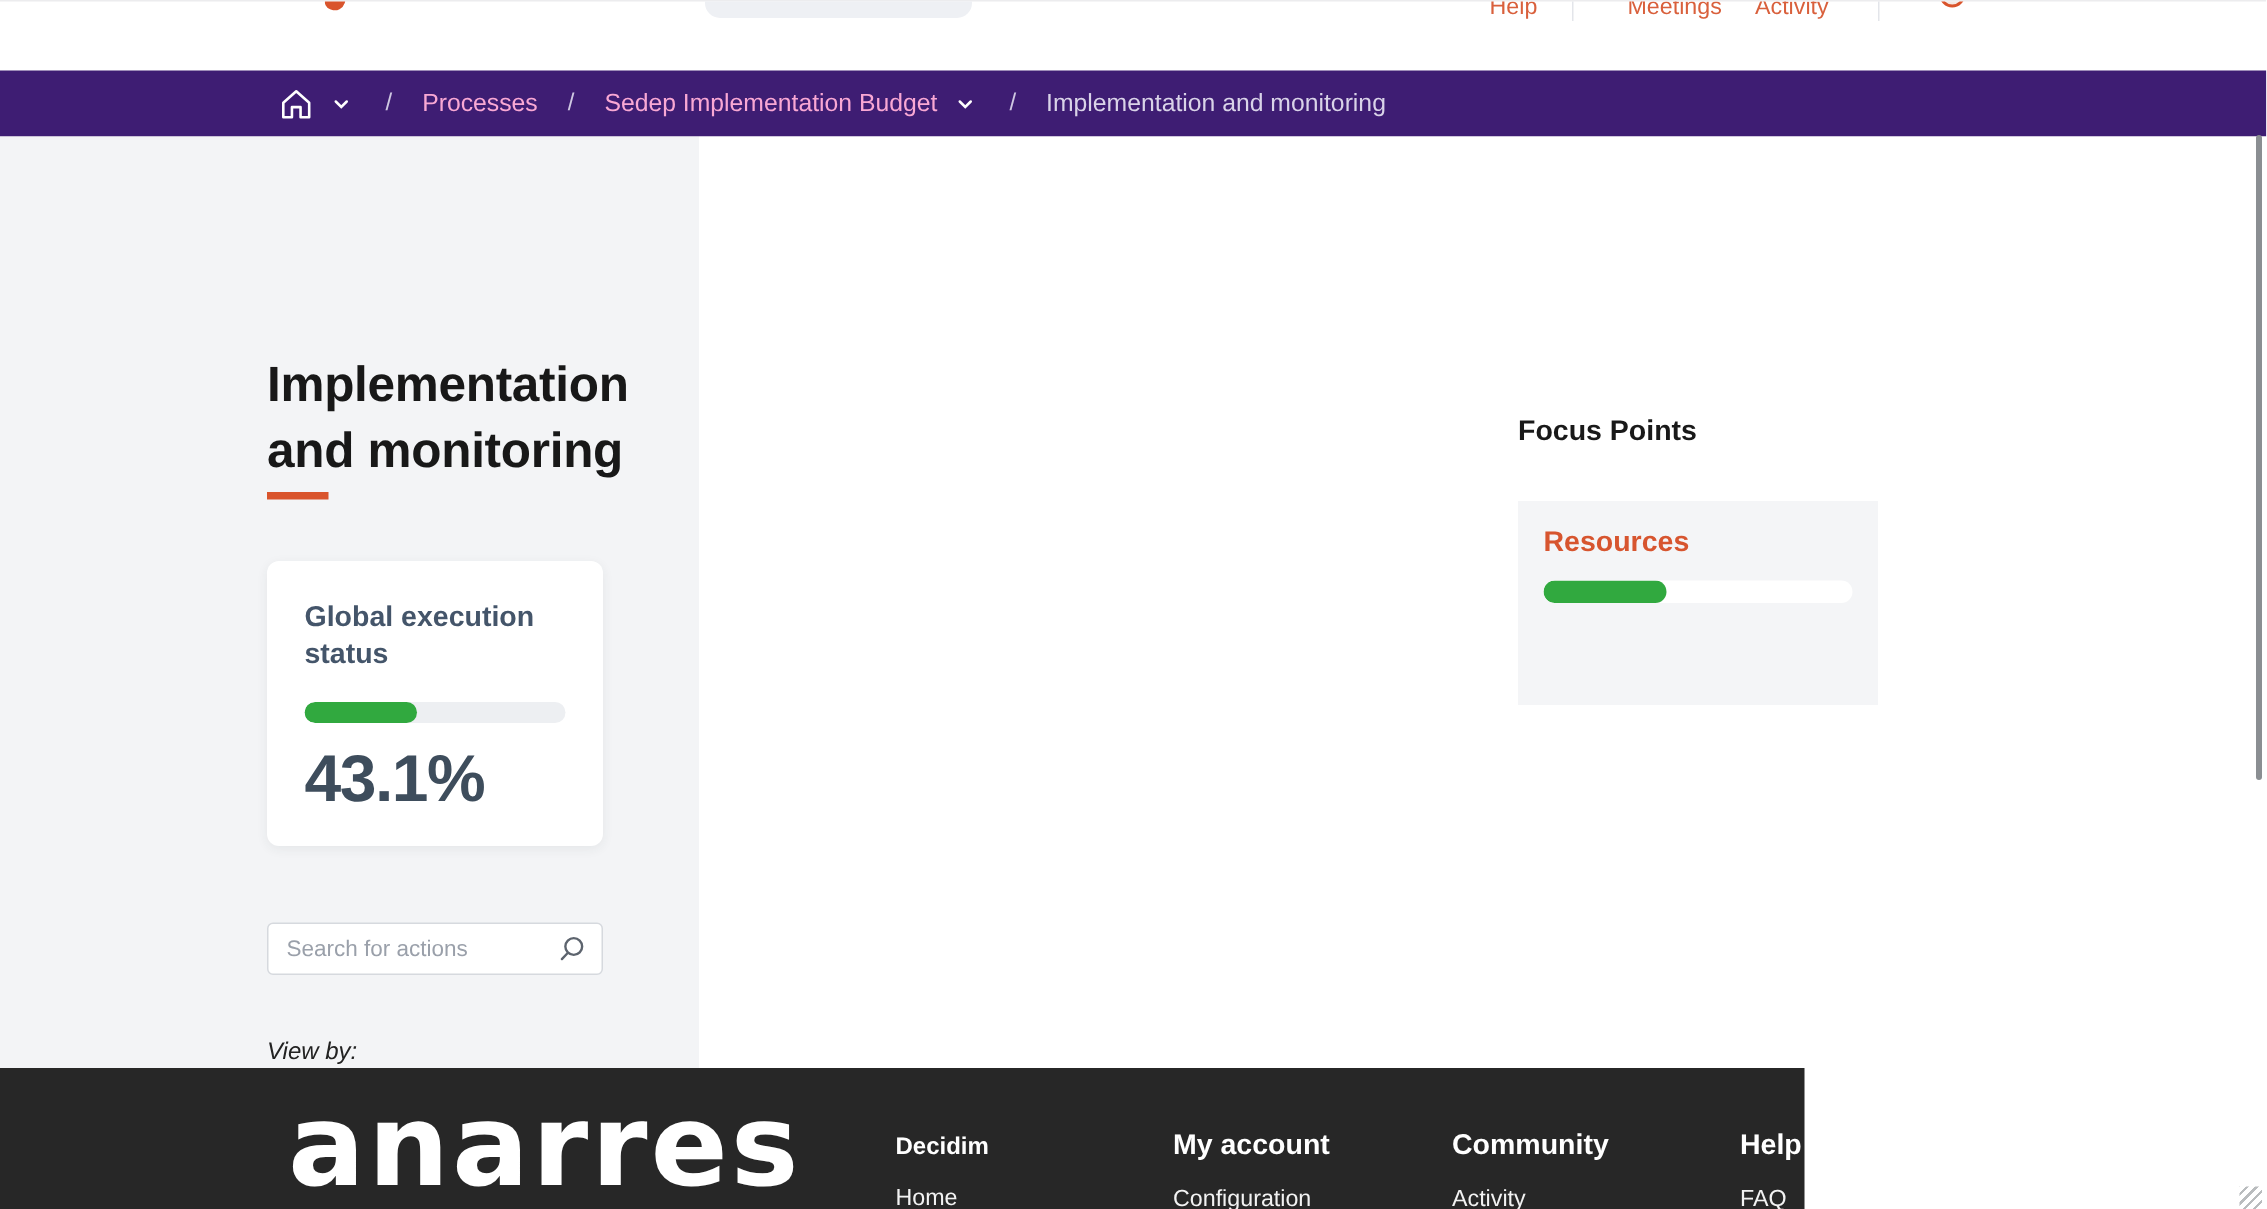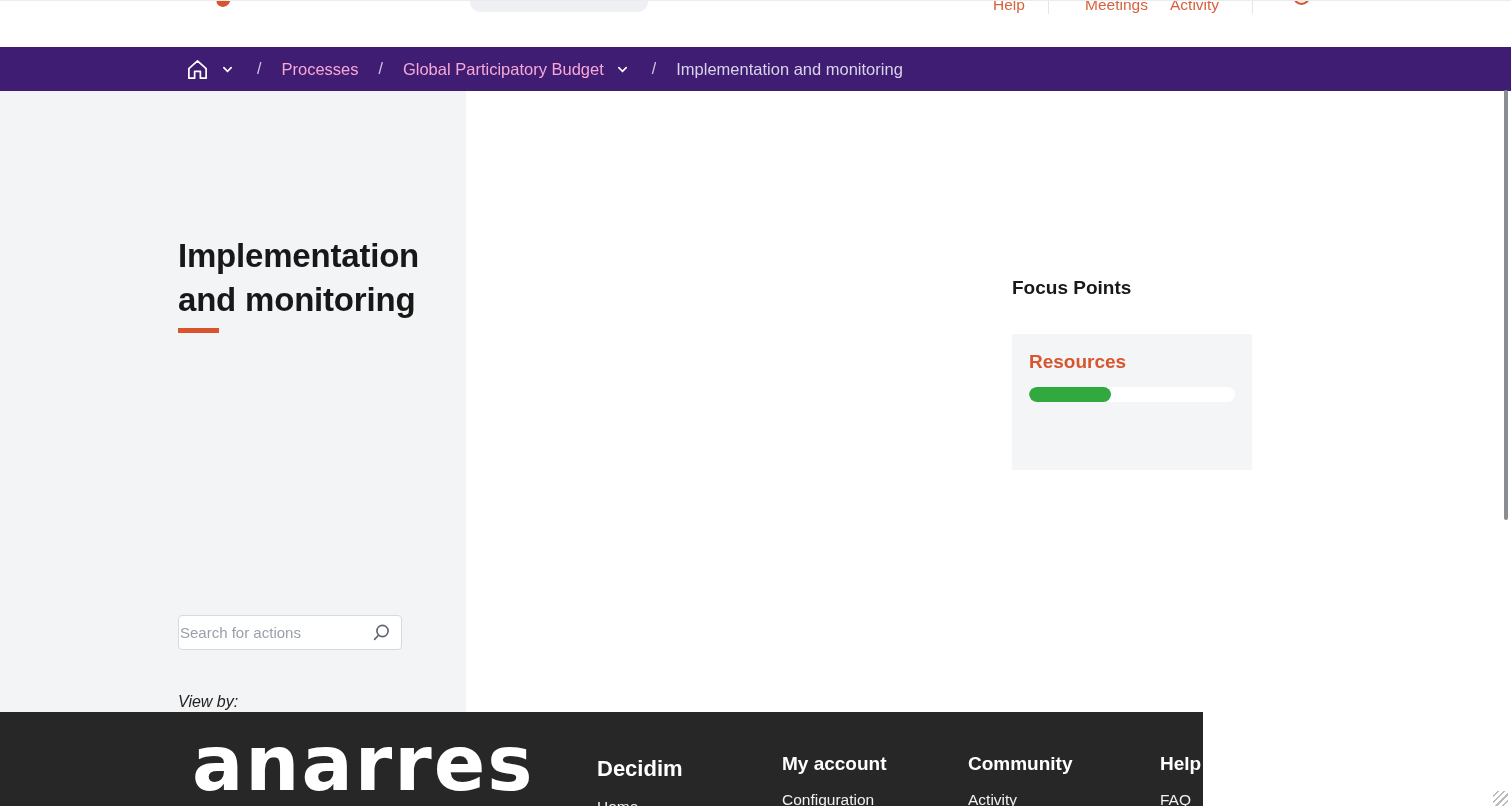--- a/index.html
+++ b/index.html
@@ -31,21 +31,21 @@
 
   
   .side-title { position:absolute; left:178px; top:143px; width:290px; font-size:33px; line-height:44px; font-weight:bold; color:#181818; letter-spacing:-0.2px; }
   .title-bar { position:absolute; left:178px; top:237px; width:41px; height:5px; background:#d9542c; }
   .status-card { position:absolute; left:178px; top:283px; width:224px; height:190px; background:#fff; border-radius:8px; box-shadow:0 2px 8px rgba(40,50,60,0.07); padding:25px; }
   .status-title { font-size:19px; font-weight:bold; color:#44556a; line-height:25px; }
   .progress { height:14px; border-radius:7px; background:#edeff2; margin-top:19px; overflow:hidden; }
   .progress .fill { height:100%; background:#31a93f; border-radius:7px; }
   .status-big { margin-top:13px; font-size:44px; font-weight:bold; color:#3e4d5c; letter-spacing:-1px; }
 
-  .side-search { position:absolute; left:178px; top:524px; width:224px; height:35px; background:#fff; border:1px solid #d6d9de; border-radius:4px; display:flex; align-items:center; padding:0 11px 0 1px; }
+  .side-search { position:absolute; left:178px; top:524px; width:224px; height:35px; background:#fff; border:1px solid #d6d9de; border-radius:4px; display:flex; align-items:center; padding:0 11px 0 12px; }
   .side-search input { flex:1; border:none; outline:none; background:transparent; font-size:15px; color:#333; font-family:inherit; min-width:0; }
   .side-search input::placeholder { color:#9aa0aa; }
   .view-by { position:absolute; left:178px; top:602px; font-size:16px; color:#222;font-style:italic; }
   .view-btn { position:absolute; left:178px; top:637px; height:28px; padding:0 17px; background:#cd4f2e; border:none; border-radius:4px; color:#fff; font-size:15px; font-weight:bold; font-family:inherit; line-height:28px; cursor:pointer; }
 
   
   .main-heading { position:absolute; left:546px; top:186px; font-size:19px; font-weight:bold; color:#191919; }
   .cards { position:absolute; left:546px; top:243px; display:flex; gap:26px; }
   .fp-card { width:240px; height:136px; background:#f4f5f7; padding:17px 17px 15px; }
   .fp-title { font-size:19px; font-weight:bold; color:#d7552f; cursor:pointer; }
@@ -54,21 +54,21 @@
   .fp-bottom { display:flex; justify-content:space-between; align-items:flex-end; margin-top:9px; }
   .fp-percent { font-size:38px; font-weight:bold; color:#3e4d5c; line-height:1; letter-spacing:-1px; }
   .fp-results { font-size:14px; color:#6f7780; padding-bottom:3px; }
 
   
   .footer { position:absolute; top:712px; left:0; width:1203px; height:94px; background:#272727; color:#fff; }
   .foot-logo { position:absolute; left:192px; top:-4px; height:110px; display:flex; align-items:center; font-size:76px; font-weight:bold; letter-spacing:2px; color:#fff; font-family:"DejaVu Sans",sans-serif; cursor:pointer; }
   .foot-col { position:absolute; top:41px; }
   .fc-0 { left:597px; } .fc-1 { left:782px; } .fc-2 { left:968px; } .fc-3 { left:1160px; }
   .foot-head { font-size:19px; font-weight:bold; color:#fff; }
-  .fc-0 .foot-head { font-size:22px; padding-top:3px; }
+  .fc-0 .foot-head { font-size:16px; padding-top:3px; }
   .foot-link { margin-top:16px; font-size:15.5px; color:#f2f2f2; cursor:pointer; }
   .scroll-thumb { position:absolute; left:1504px; top:90px; width:4px; height:430px; background:#8a8e92; border-radius:2px; }
   .resize-grip { position:absolute; left:1493px; top:791px; width:15px; height:15px; background:repeating-linear-gradient(135deg, transparent 0 3px, #b9bcbe 3px 4.5px); }
 
   svg { display:block; }
 </style>
 </head>
 <body>
 
 <div class="page">
@@ -91,34 +91,41 @@
       </svg>
     </span>
     <span class="bc-chevron">
       <svg width="11" height="11" viewBox="0 0 12 12" fill="none" stroke="#ffffff" stroke-width="1.8" stroke-linecap="round">
         <polyline points="2,4 6,8 10,4"></polyline>
       </svg>
     </span>
     <span class="bc-sep">/</span>
     <span class="bc-link">Processes</span>
     <span class="bc-sep">/</span>
-    <span class="bc-link">Global Participatory Budget</span>
+    <span class="bc-link">Sedep Implementation Budget</span>
     <span class="bc-chevron">
       <svg width="11" height="11" viewBox="0 0 12 12" fill="none" stroke="#ffffff" stroke-width="1.8" stroke-linecap="round">
         <polyline points="2,4 6,8 10,4"></polyline>
       </svg>
     </span>
     <span class="bc-sep">/</span>
     <span class="bc-current">Implementation and monitoring</span>
   </nav>
 
   <aside class="sidebar">
     <h1 class="side-title">Implementation and monitoring</h1>
     <div class="title-bar"></div>
 
+    <div class="status-card">
+      <div class="status-title">Global execution status</div>
+      <div class="progress">
+        <div class="fill" style="width: 43.1%;"></div>
+      </div>
+      <div class="status-big">43.1%</div>
+    </div>
 
     <div class="side-search">
       <input type="text" placeholder="Search for actions" style="">
       <span>
         <svg width="17" height="17" viewBox="0 0 17 17" fill="none" stroke="#5d646e" stroke-width="1.6" stroke-linecap="round">
           <circle cx="9.5" cy="7" r="5.6"></circle>
           <line x1="5.3" y1="11.5" x2="1.6" y2="15.4"></line>
         </svg>
       </span>
     </div>

